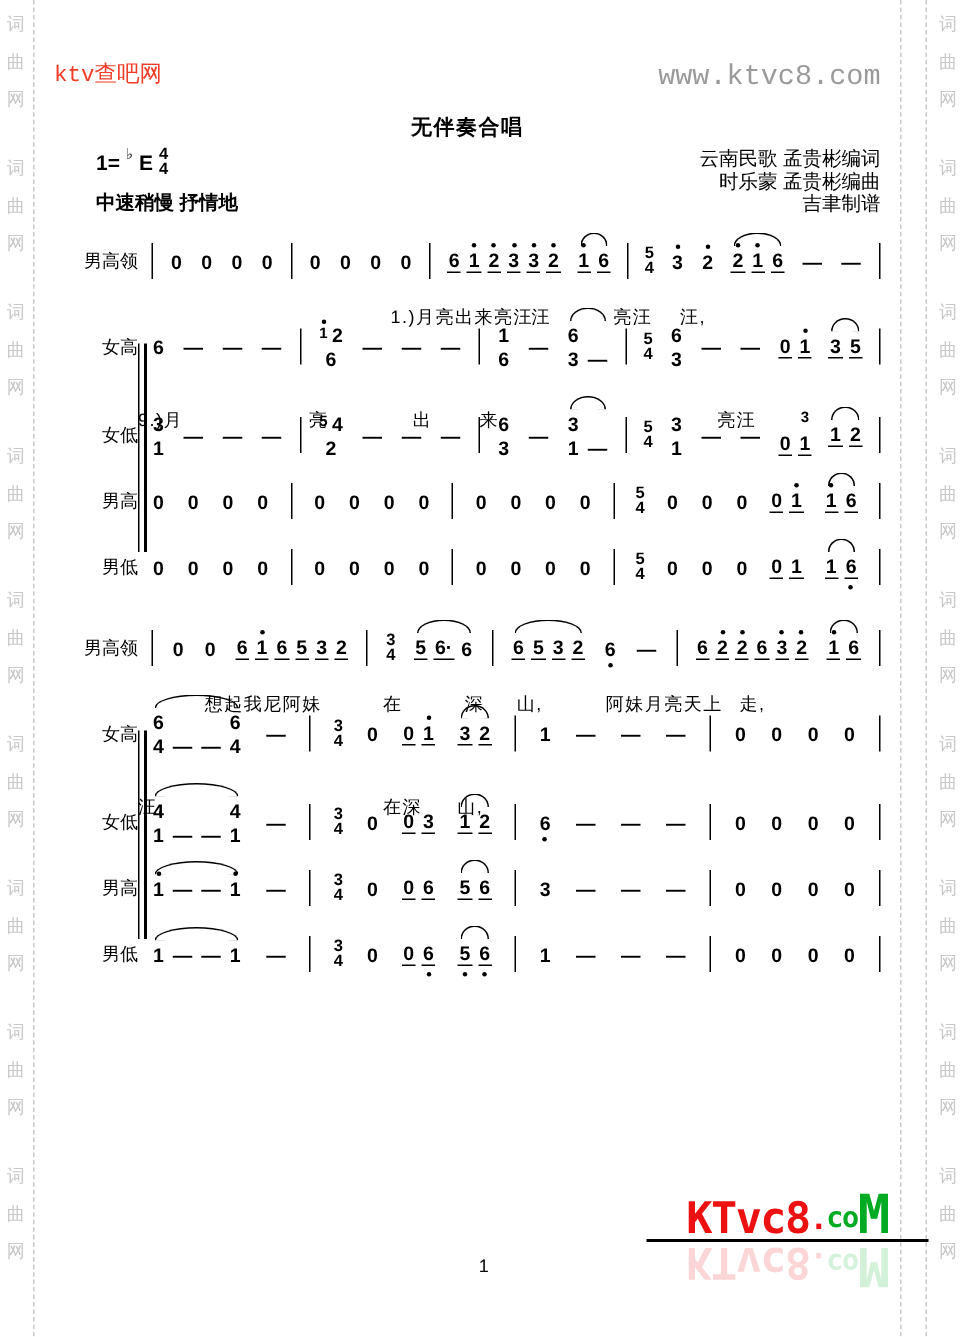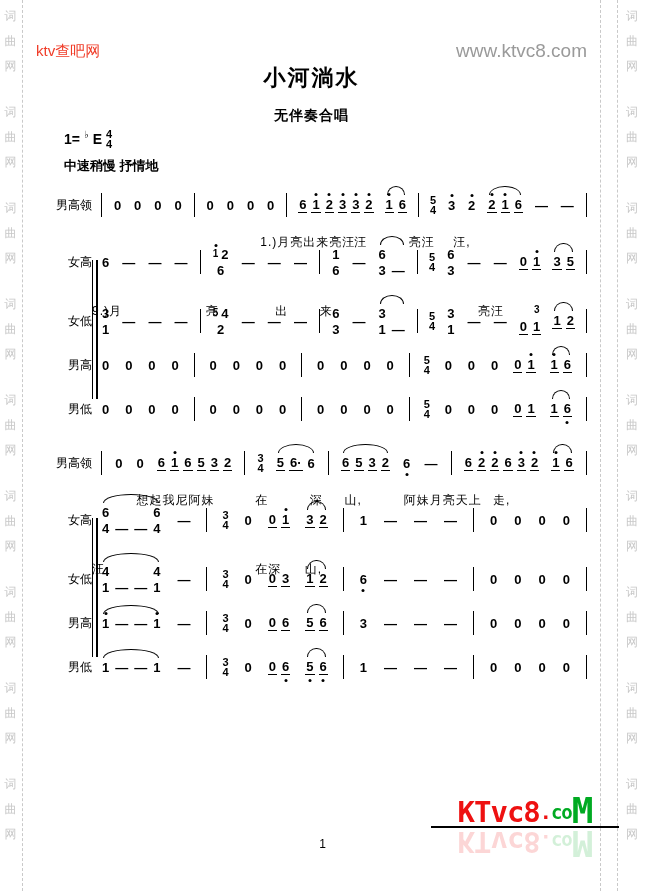--- a/index.html
+++ b/index.html
@@ -12,21 +12,21 @@
   #margin-right{right:0;width:44px;border-left:1px dashed #c9c9c9;}
   #margin-right .inner-dash{position:absolute;left:16px;top:0;bottom:0;width:0;border-left:1px dashed #c9c9c9;}
   .wm-col{position:absolute;top:4px;bottom:0;display:flex;flex-direction:column;align-items:center;
           color:#c8c8c8;font-size:12px;line-height:25px;overflow:hidden;}
   #margin-left .wm-col{left:0;width:21px;}
   #margin-right .wm-col{right:0;width:26px;}
   .wm-group{display:flex;flex-direction:column;align-items:center;margin-bottom:21px;}
 
   
   #content{position:absolute;left:22px;right:44px;top:0;bottom:0;padding:0 14px;}
-  .site-row{display:flex;justify-content:space-between;align-items:center;margin-top:40px;}
+  .site-row{display:flex;justify-content:space-between;align-items:flex-start;margin-top:40px;font-family:Liberation Mono, monospace;}
   .site-left{color:#f03c28;font-size:15px;}
   .site-right{color:#9a9a9a;font-size:19px;}
   .title{text-align:center;font-size:22px;font-weight:bold;margin-top:1px;letter-spacing:2px;}
   .subtitle{text-align:center;font-size:14px;font-weight:bold;margin-top:14px;letter-spacing:1px;}
   .meta-row{display:flex;justify-content:space-between;margin-top:4px;}
   .key-block{margin-left:28px;font-size:14px;font-weight:bold;}
   .keysig{display:flex;align-items:center;gap:4px;}
   .flat{font-size:10px;vertical-align:top;position:relative;top:-5px;}
   .meter{display:inline-flex;flex-direction:column;align-items:center;font-size:11px;line-height:10px;font-weight:bold;}
   .tempo{margin-top:8px;font-size:13px;font-weight:bold;}
@@ -180,36 +180,40 @@
       </div>
   </div>
 
   <div id="content">
 
     <div class="site-row">
       <span class="site-left" style="color: rgb(240, 60, 40);">ktv查吧网</span>
       <span class="site-right" style="color: rgb(154, 154, 154);">www.ktvc8.com</span>
     </div>
 
-    <div class="title">小河淌水</div>
     <div class="subtitle">无伴奏合唱</div>
 
     <div class="meta-row">
       <div class="key-block">
         <div class="keysig">
           <span>1=</span>
             <span class="flat">♭</span>
             <span>E</span>
           <span class="meter">
             <span>4</span>
             <span>4</span>
           </span>
         </div>
         <div class="tempo">中速稍慢 抒情地</div>
       </div>
+      <div class="credits">
+          <div>云南民歌 孟贵彬编词</div>
+          <div>时乐蒙 孟贵彬编曲</div>
+          <div>吉聿制谱</div>
+        </div>
     </div>
 
     <div id="score">
         <div>
           <div class="staff lead">
             <div class="label">男高领</div>
             <div class="line">
               <span class="bar"></span>
               <span class="note">0</span>
               <span class="note">0</span>

